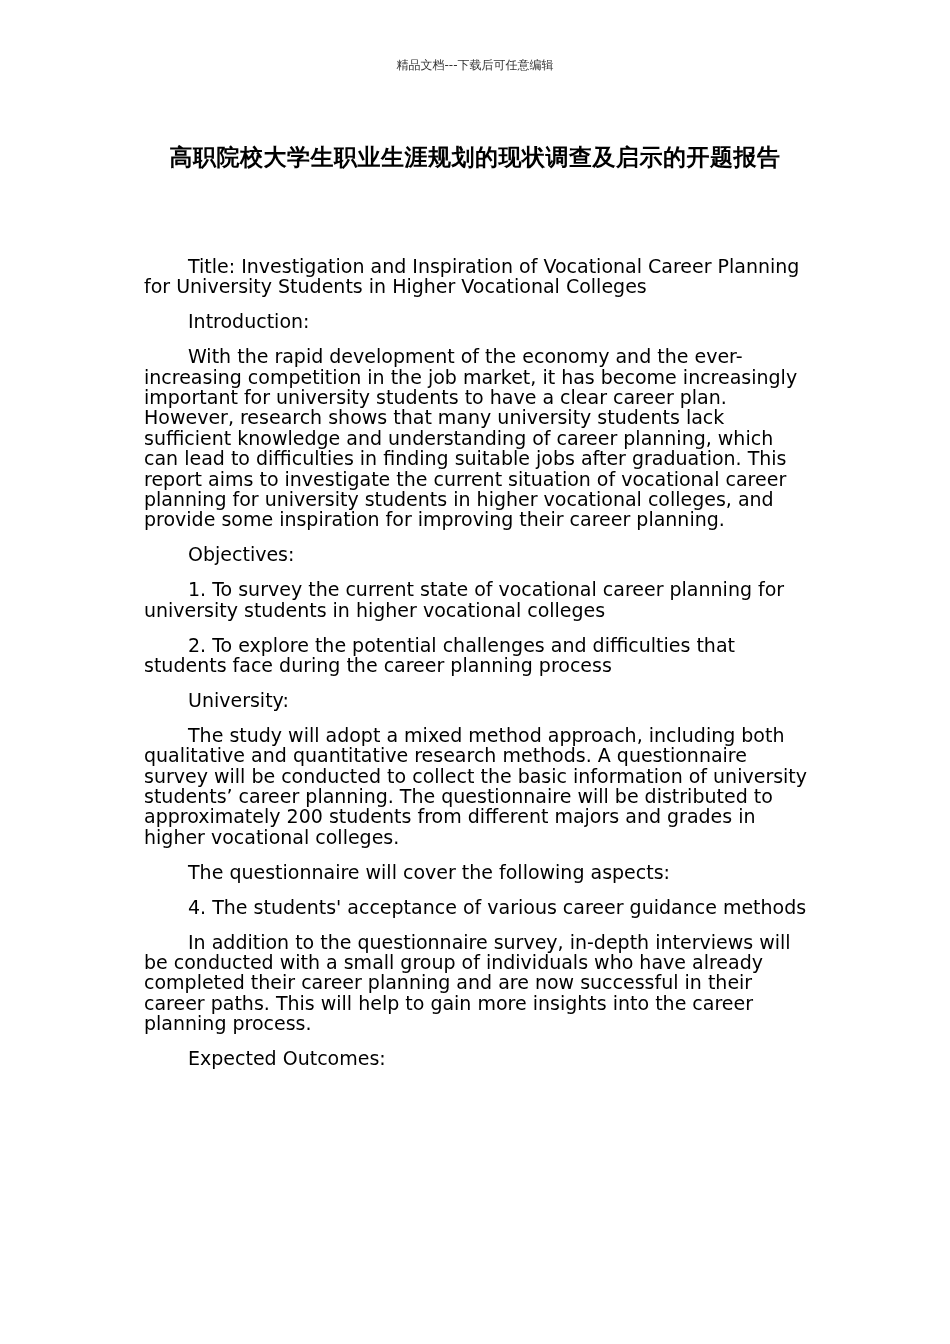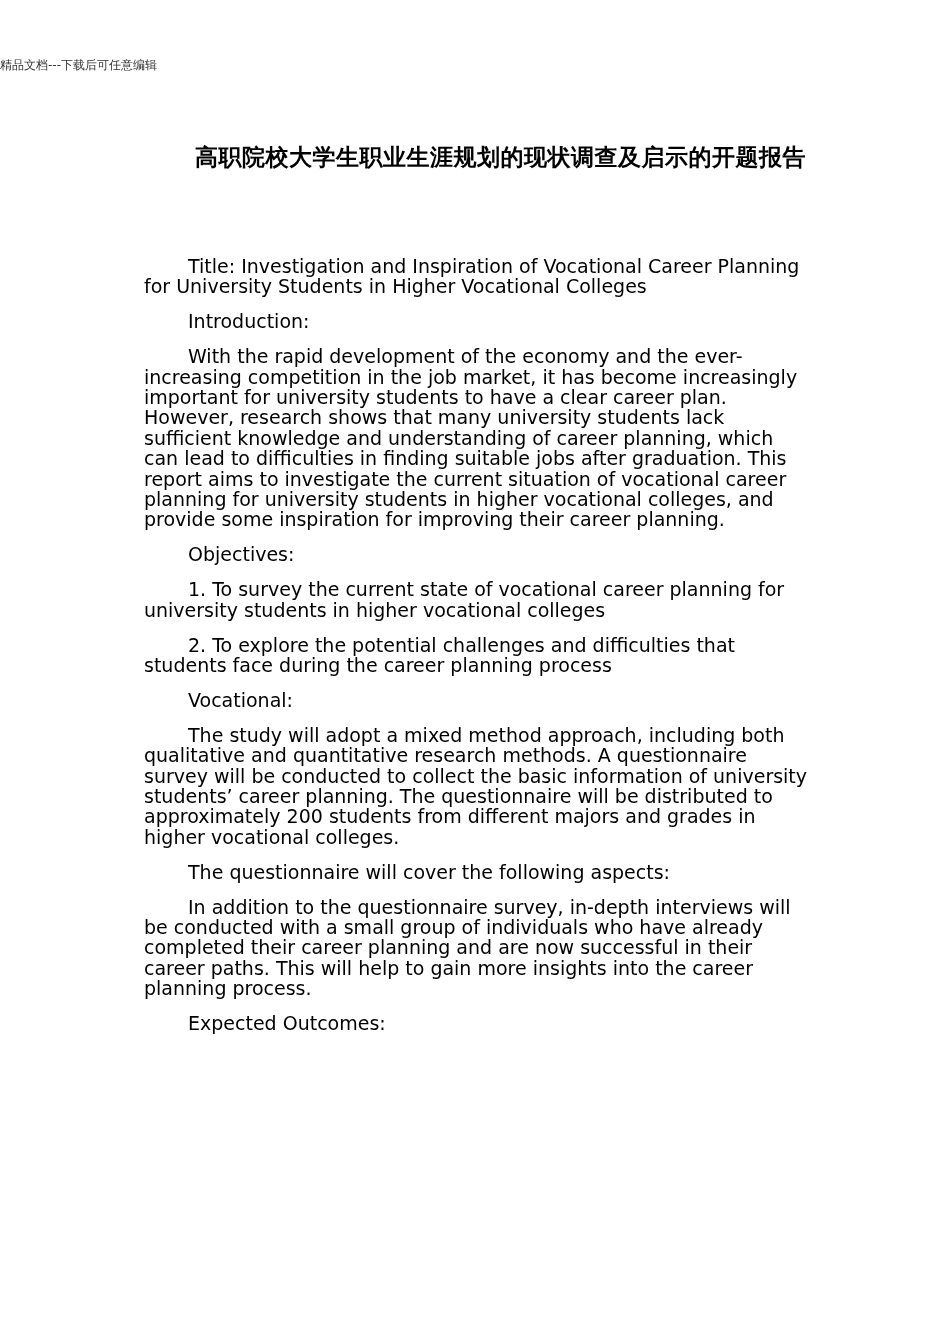--- a/index.html
+++ b/index.html
@@ -13,30 +13,31 @@
       position: relative;
       overflow: hidden;
       color: #000000;
       font-family: "DejaVu Sans", sans-serif;
     }
     .header-note {
       position: absolute;
       top: 57px;
       left: 0;
       width: 950px;
+      text-align: center;
       font-size: 12px;
       color: #333333;
       font-family: "DejaVu Sans", sans-serif;
     }
     .doc-title {
       position: absolute;
       top: 133px;
       left: 144px;
       width: 662px;
-      text-align: right;
+      text-align: center;
       font-size: 23px;
       font-weight: bold;
       line-height: 49px;
       font-family: "DejaVu Sans", sans-serif;
       letter-spacing: 0.5px;
     }
     .body-text {
       position: absolute;
       top: 256px;
       left: 144px;
@@ -57,18 +58,19 @@
 
 <div class="doc-title">高职院校大学生职业生涯规划的现状调查及启示的开题报告</div>
 
 <div class="body-text">
   <p>Title: Investigation and Inspiration of Vocational Career Planning for University Students in Higher Vocational Colleges</p>
   <p>Introduction:</p>
   <p>With the rapid development of the economy and the ever-increasing competition in the job market, it has become increasingly important for university students to have a clear career plan. However, research shows that many university students lack sufficient knowledge and understanding of career planning, which can lead to difficulties in finding suitable jobs after graduation. This report aims to investigate the current situation of vocational career planning for university students in higher vocational colleges, and provide some inspiration for improving their career planning.</p>
   <p>Objectives:</p>
   <p>1. To survey the current state of vocational career planning for university students in higher vocational colleges</p>
   <p>2. To explore the potential challenges and difficulties that students face during the career planning process</p>
-  <p>Vocational:</p>
+  <p>University:</p>
   <p>The study will adopt a mixed method approach, including both qualitative and quantitative research methods. A questionnaire survey will be conducted to collect the basic information of university students’ career planning. The questionnaire will be distributed to approximately 200 students from different majors and grades in higher vocational colleges.</p>
   <p>The questionnaire will cover the following aspects:</p>
+  <p>4. The students' acceptance of various career guidance methods</p>
   <p>In addition to the questionnaire survey, in-depth interviews will be conducted with a small group of individuals who have already completed their career planning and are now successful in their career paths. This will help to gain more insights into the career planning process.</p>
   <p>Expected Outcomes:</p>
 </div>
 
 </body></html>

